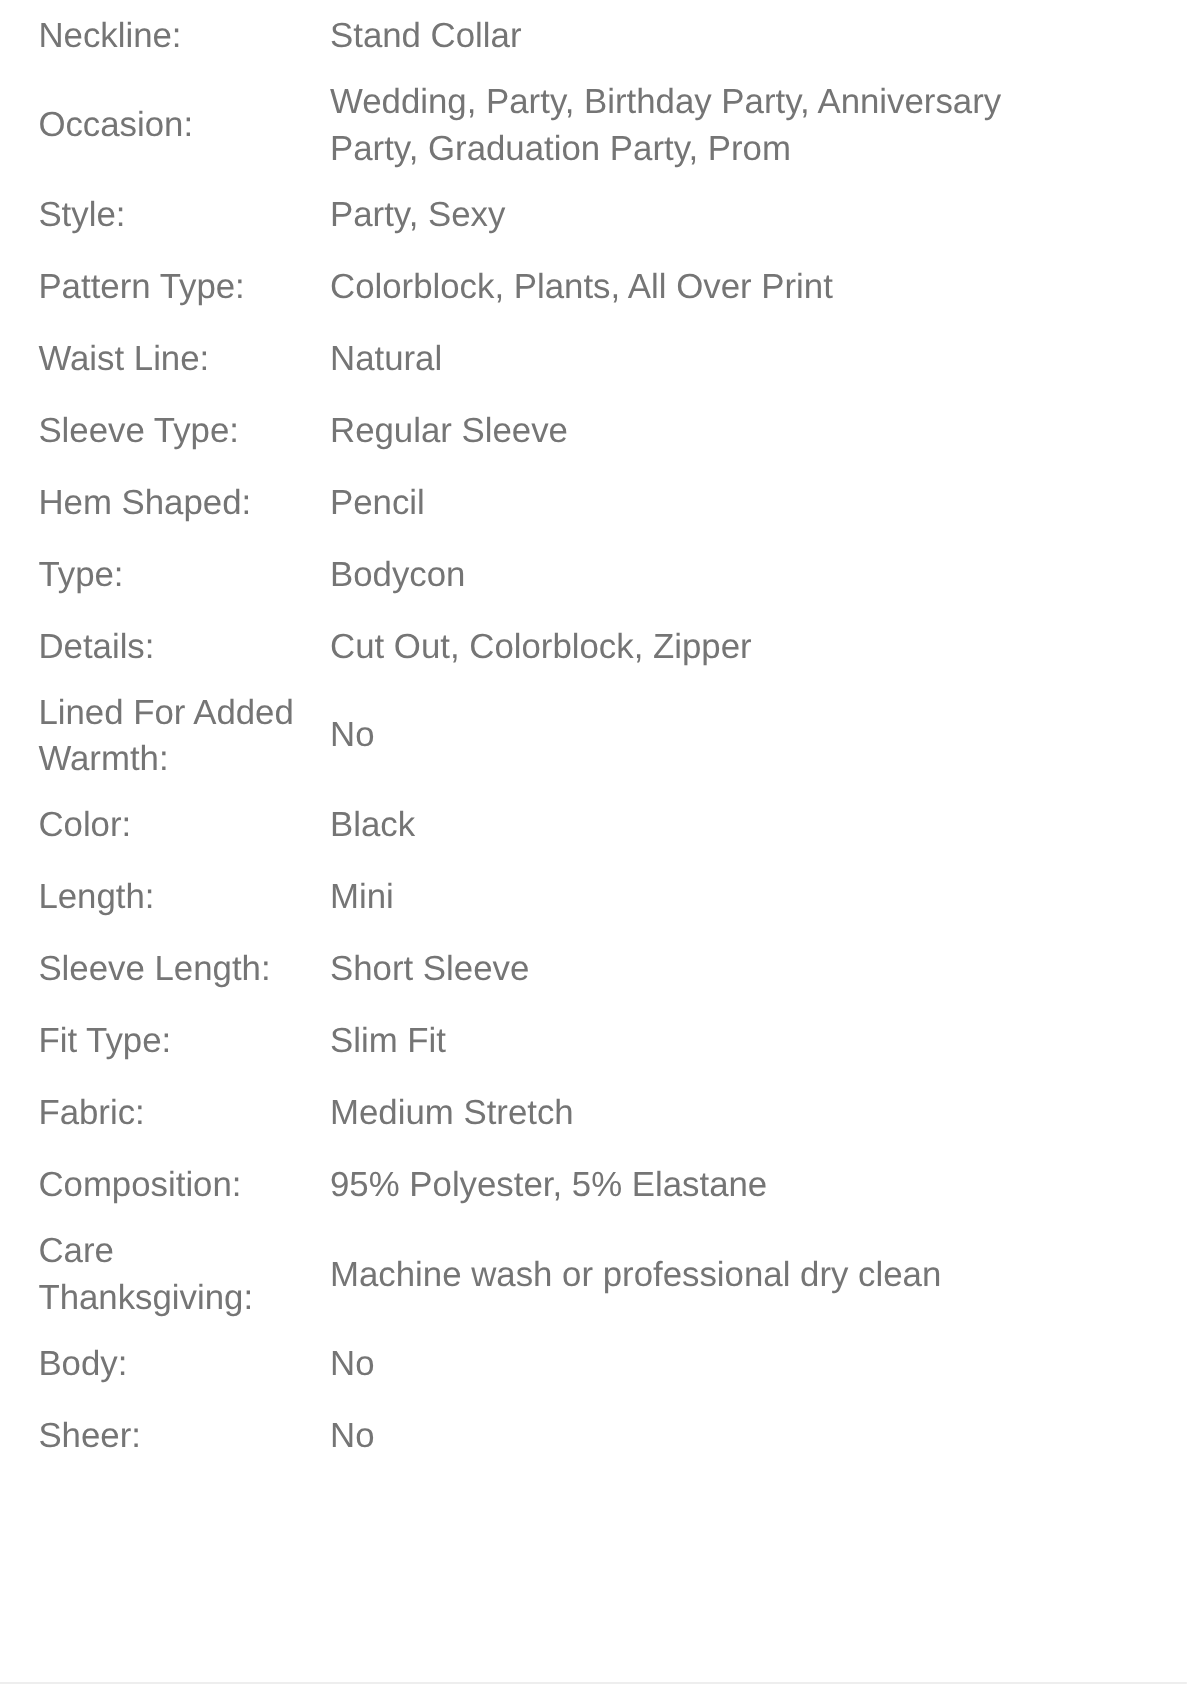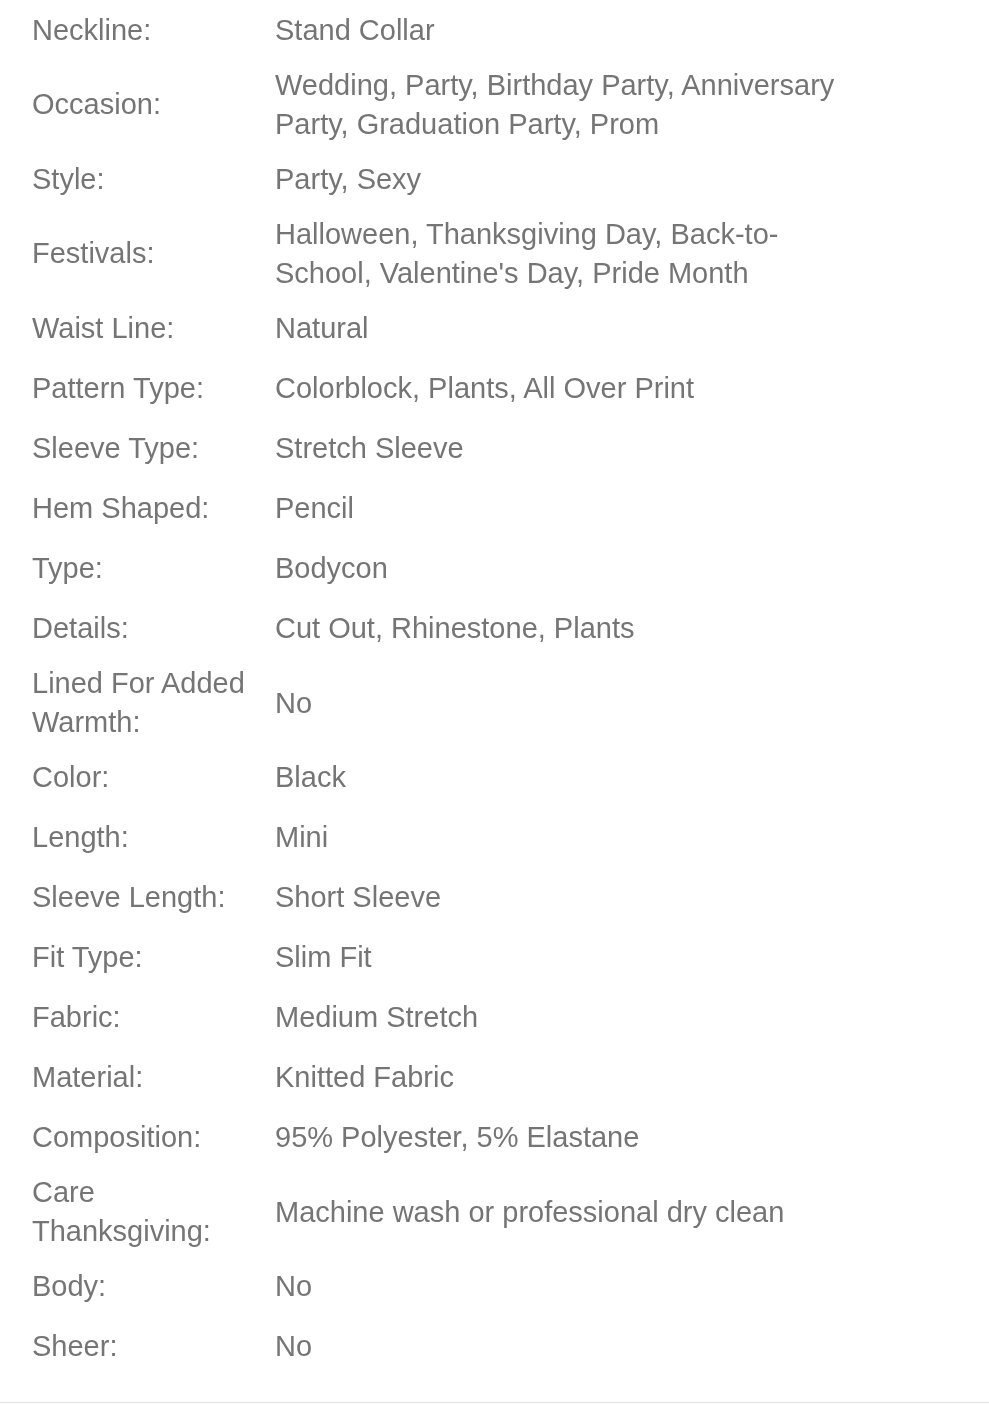--- a/index.html
+++ b/index.html
@@ -78,48 +78,40 @@
       <tr class="spec-row">
         <td class="key">
           <div class="cell-inner">Style:</div>
         </td>
         <td class="val">
           <div class="cell-inner">Party, Sexy</div>
         </td>
       </tr>
       <tr class="spec-row">
         <td class="key">
-          <div class="cell-inner">Festivals:</div>
-        </td>
-        <td class="val">
-          <div class="cell-inner">Halloween, Thanksgiving Day, Back-to-School, Valentine's Day, Pride Month</div>
+          <div class="cell-inner">Pattern Type:</div>
+        </td>
+        <td class="val">
+          <div class="cell-inner">Colorblock, Plants, All Over Print</div>
         </td>
       </tr>
       <tr class="spec-row">
         <td class="key">
           <div class="cell-inner">Waist Line:</div>
         </td>
         <td class="val">
           <div class="cell-inner">Natural</div>
         </td>
       </tr>
       <tr class="spec-row">
         <td class="key">
-          <div class="cell-inner">Pattern Type:</div>
-        </td>
-        <td class="val">
-          <div class="cell-inner">Colorblock, Plants, All Over Print</div>
-        </td>
-      </tr>
-      <tr class="spec-row">
-        <td class="key">
           <div class="cell-inner">Sleeve Type:</div>
         </td>
         <td class="val">
-          <div class="cell-inner">Stretch Sleeve</div>
+          <div class="cell-inner">Regular Sleeve</div>
         </td>
       </tr>
       <tr class="spec-row">
         <td class="key">
           <div class="cell-inner">Hem Shaped:</div>
         </td>
         <td class="val">
           <div class="cell-inner">Pencil</div>
         </td>
       </tr>
@@ -129,21 +121,21 @@
         </td>
         <td class="val">
           <div class="cell-inner">Bodycon</div>
         </td>
       </tr>
       <tr class="spec-row">
         <td class="key">
           <div class="cell-inner">Details:</div>
         </td>
         <td class="val">
-          <div class="cell-inner">Cut Out, Rhinestone, Plants</div>
+          <div class="cell-inner">Cut Out, Colorblock, Zipper</div>
         </td>
       </tr>
       <tr class="spec-row">
         <td class="key">
           <div class="cell-inner">Lined For Added Warmth:</div>
         </td>
         <td class="val">
           <div class="cell-inner">No</div>
         </td>
       </tr>
@@ -178,28 +170,20 @@
         <td class="val">
           <div class="cell-inner">Slim Fit</div>
         </td>
       </tr>
       <tr class="spec-row">
         <td class="key">
           <div class="cell-inner">Fabric:</div>
         </td>
         <td class="val">
           <div class="cell-inner">Medium Stretch</div>
-        </td>
-      </tr>
-      <tr class="spec-row">
-        <td class="key">
-          <div class="cell-inner">Material:</div>
-        </td>
-        <td class="val">
-          <div class="cell-inner">Knitted Fabric</div>
         </td>
       </tr>
       <tr class="spec-row">
         <td class="key">
           <div class="cell-inner">Composition:</div>
         </td>
         <td class="val">
           <div class="cell-inner">95% Polyester, 5% Elastane</div>
         </td>
       </tr>

